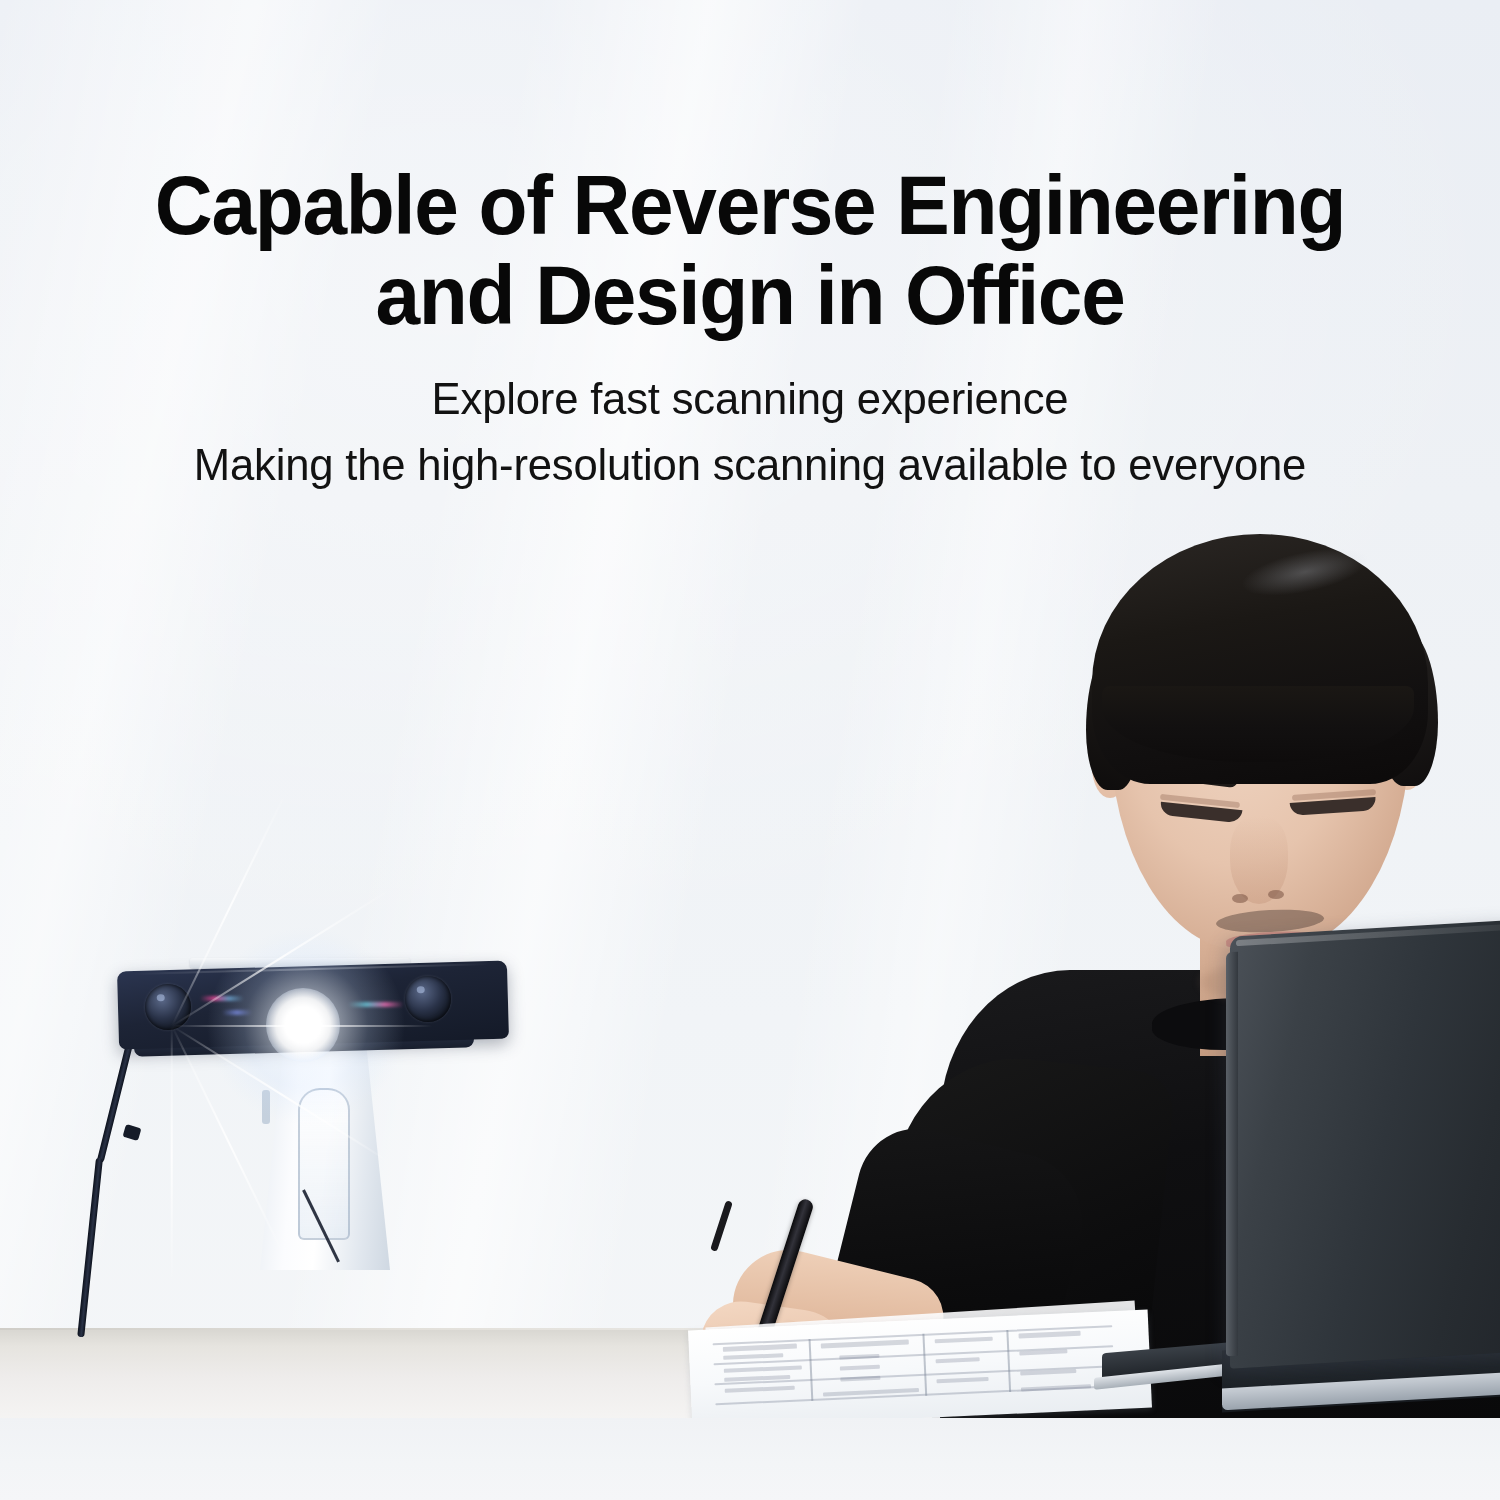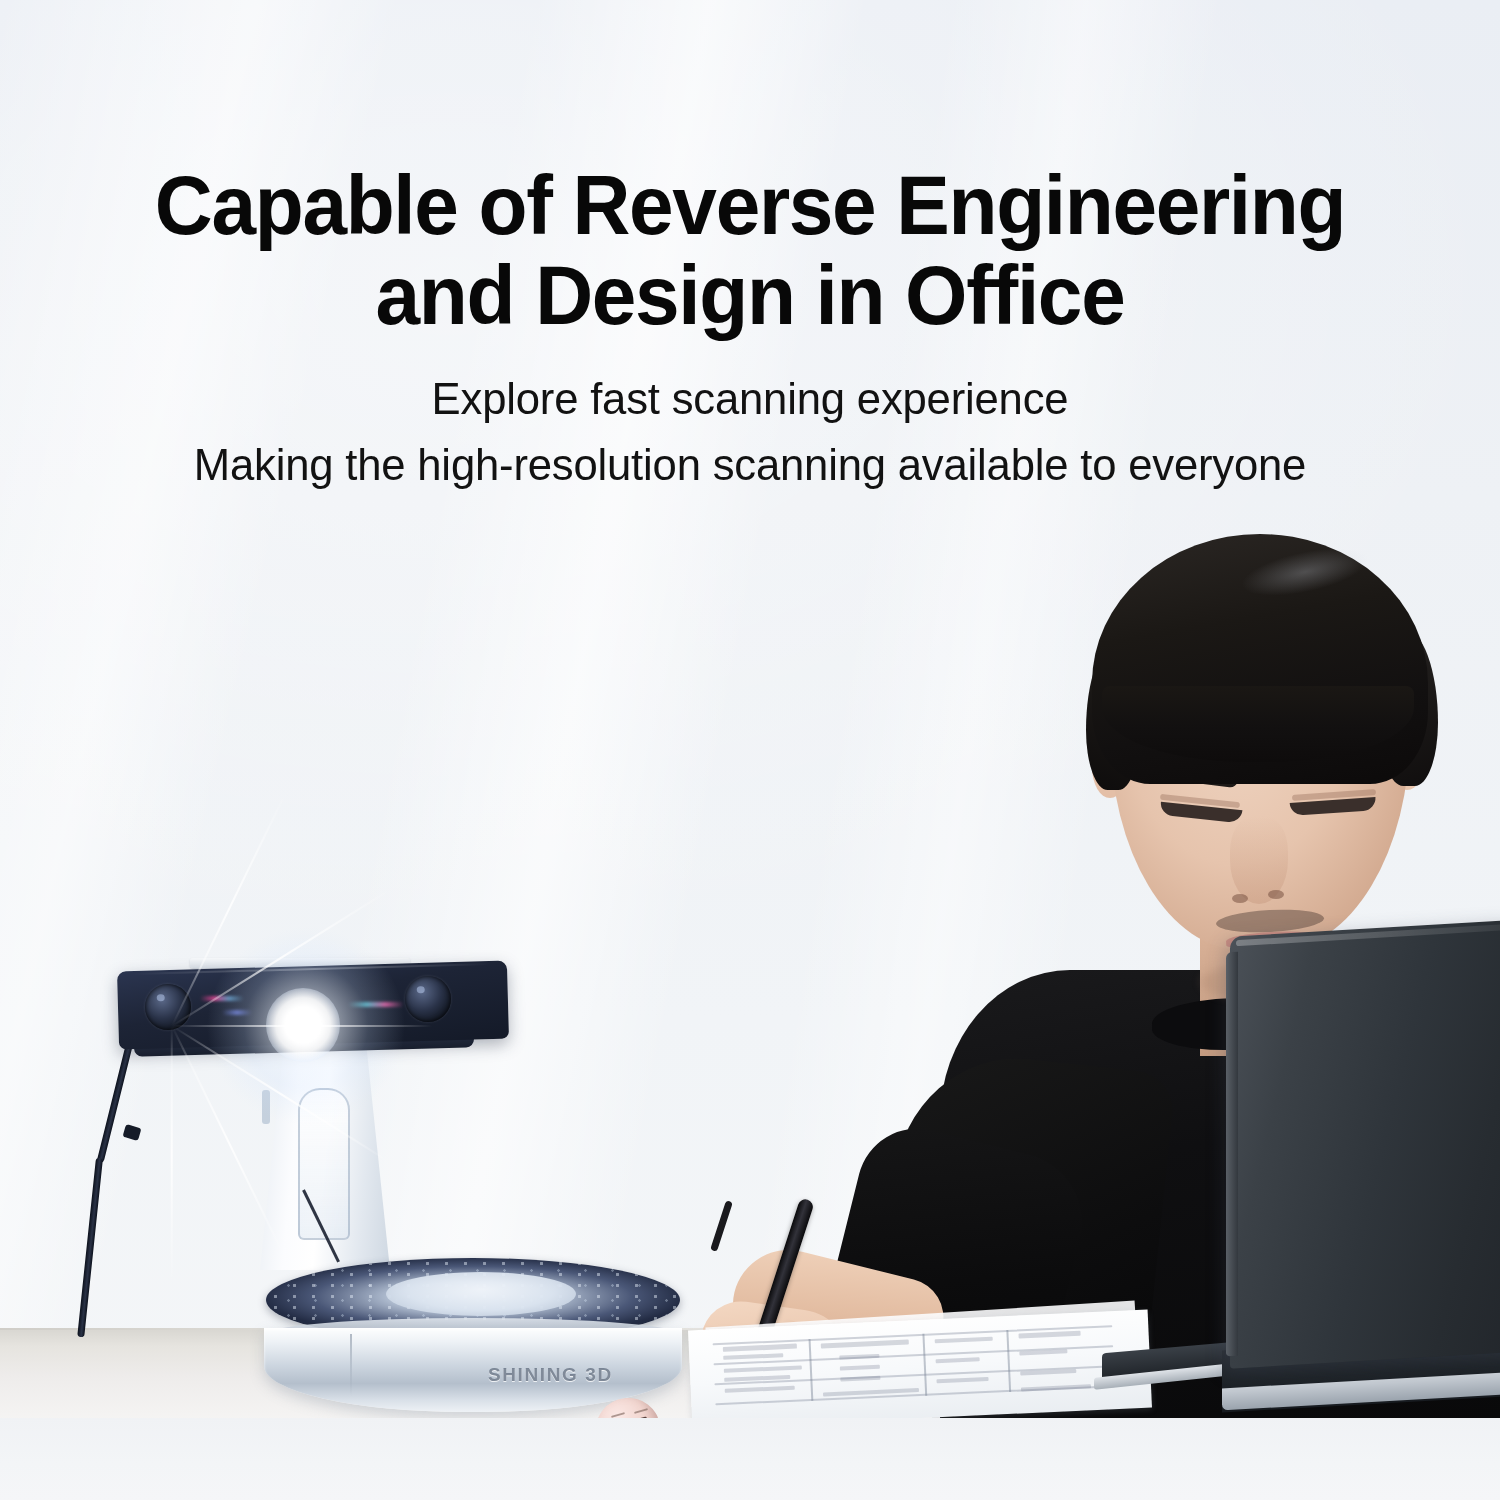--- a/index.html
+++ b/index.html
@@ -490,40 +490,20 @@
 
       <div class="flash-glow"></div>
       <div class="ray a"></div>
       <div class="ray b"></div>
       <div class="ray c"></div>
       <div class="ray d"></div>
       <div class="ray e"></div>
       <div class="ray f"></div>
       <div class="flash-core"></div>
 
-      <div class="tt">
-        <div class="tt-platter">
-          <div class="tt-dots"></div>
-          <div class="tt-inner"></div>
-        </div>
-        <div class="tt-rim"></div>
-        <div class="tt-body"></div>
-        <div class="tt-seam"></div>
-        <div class="tt-logo">SHINING 3D</div>
-
-        <div class="figurine">
-
-          <div class="fig-head"></div>
-          <div class="fig-brow lb"></div>
-          <div class="fig-brow rb"></div>
-
-          <div class="fig-eye re"></div>
-
-        </div>
-      </div>
     </div>
 
     <div class="person">
       <div class="torso"></div>
       <div class="shoulder-l"></div>
       <div class="neck"></div>
       <div class="collar"></div>
 
       <div class="ear-l"></div>
       <div class="ear-r"></div>

